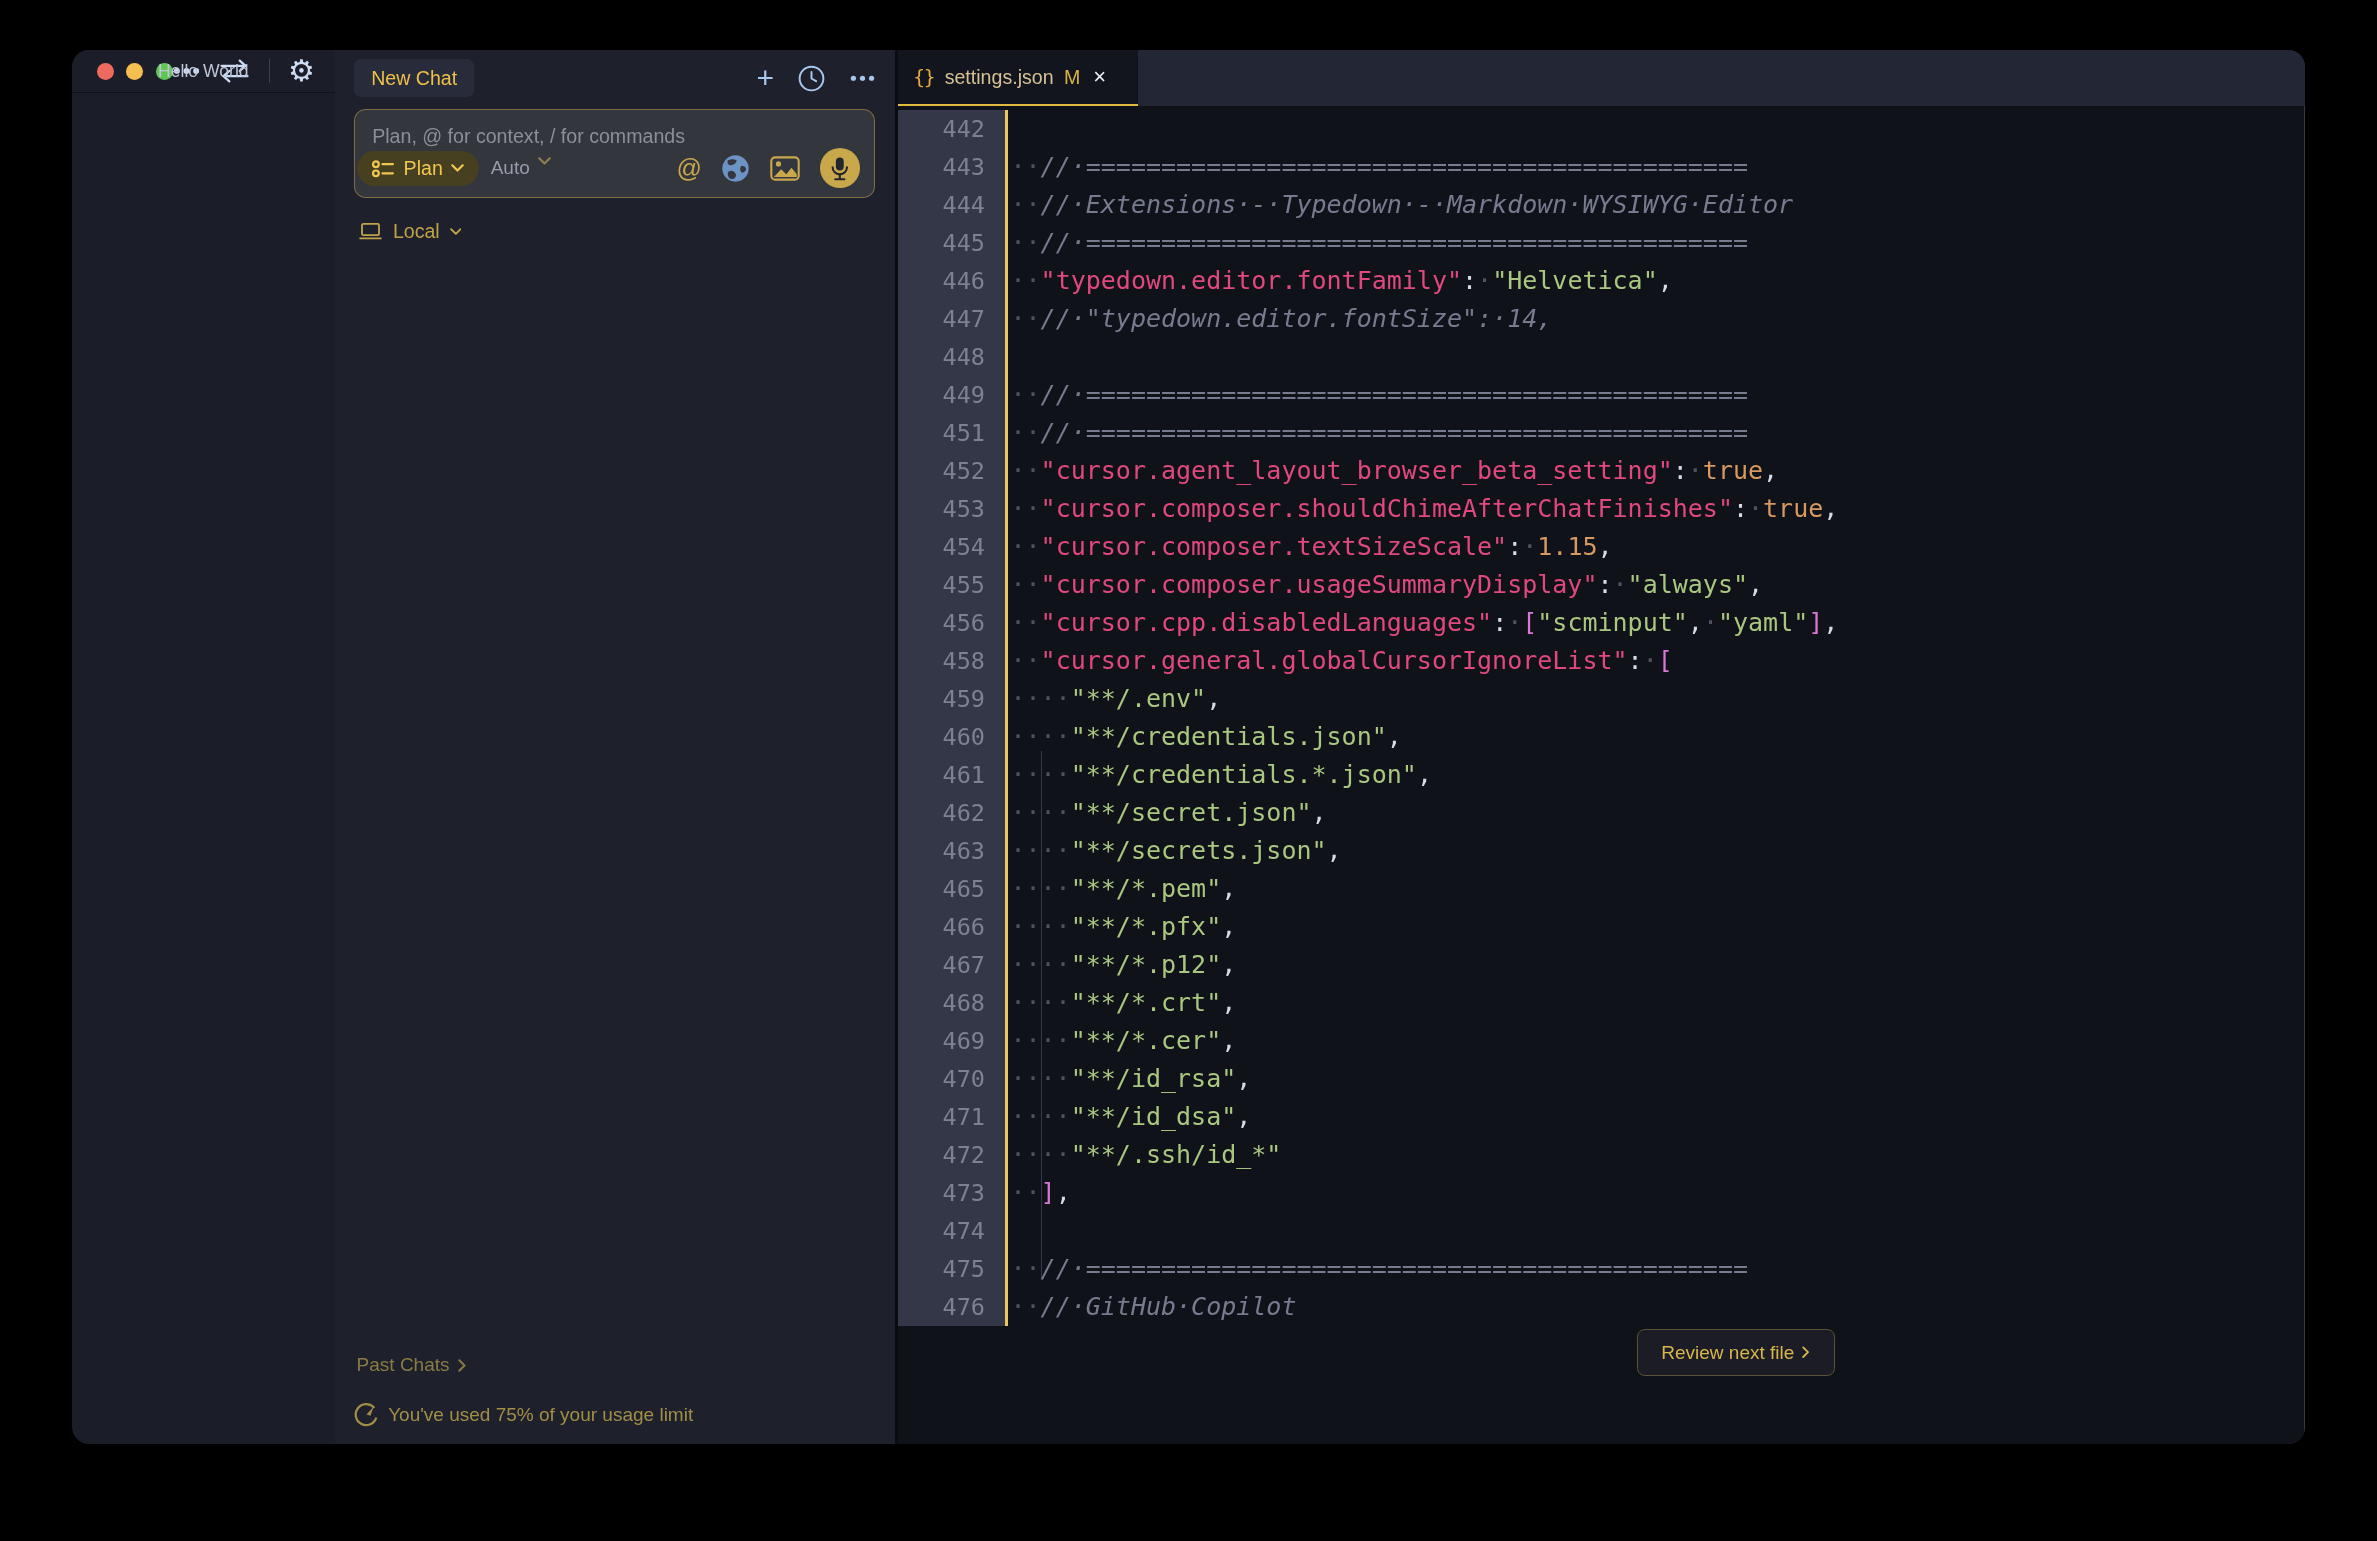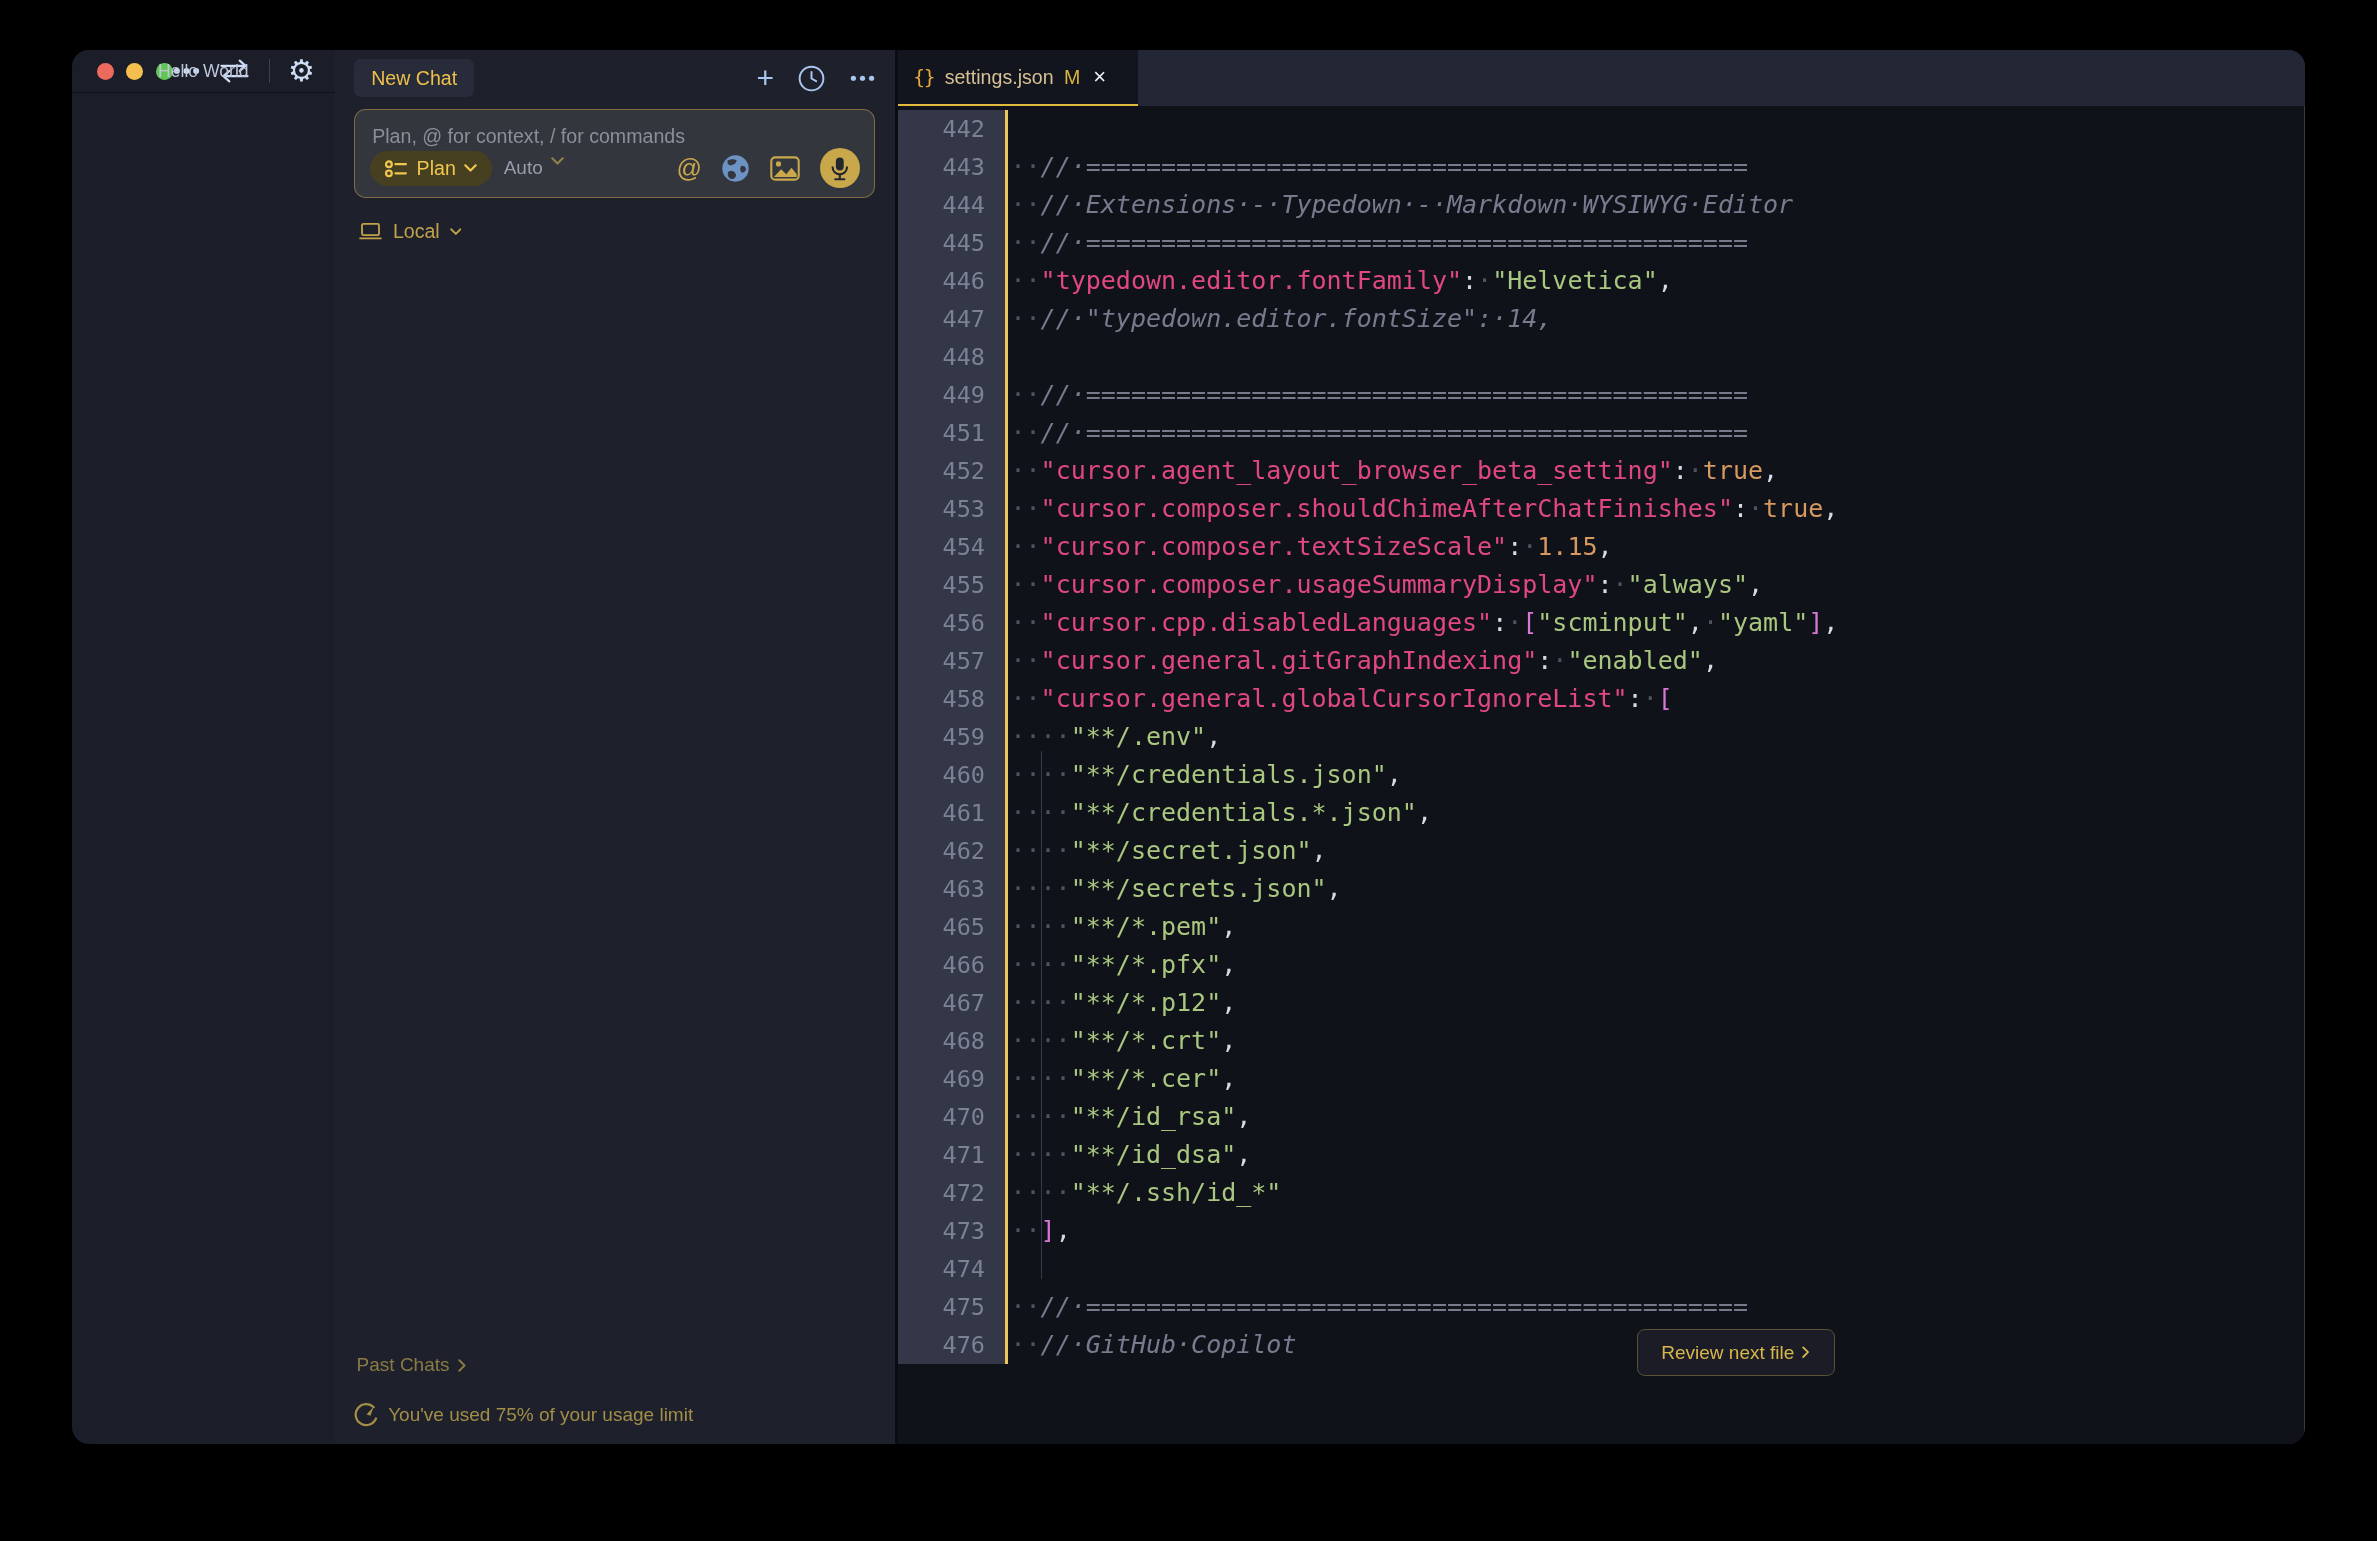--- a/index.html
+++ b/index.html
@@ -25,21 +25,21 @@
   .sidebar { width:563px; flex:none; background:#1e202c; border-right:3.9px solid #0b0c12;
              display:flex; flex-direction:column; }
   .side-head { height:56px; flex:none; display:flex; align-items:center; padding:0 19.6px; }
   .new-chat { background:#282b39; color:#eec04a; font-size:19.6px; padding:7.8px 17px; border-radius:6.5px; }
   .head-icons { margin-left:auto; display:flex; align-items:center; gap:23.5px; color:#a9c6ee; }
   .plus-glyph { font-size:30px; font-weight:300; line-height:1; color:#a9c6ee; }
 
   .chat-box { margin:3.3px 19.6px 0; height:89px; flex:none; background:#34363d;
               border:1.3px solid rgba(196,164,74,.5); border-radius:11.7px; position:relative; padding:14.4px 17px; }
   .placeholder { color:#8a8f9a; font-size:19.6px; }
-  .chat-controls { position:absolute; left:15px; right:14.4px; bottom:9px; display:flex; align-items:center; }
+  .chat-controls { position:absolute; left:2px; right:14.4px; bottom:9px; display:flex; align-items:center; }
   .plan-pill { display:flex; align-items:center; gap:8.5px; background:#474020; border-radius:19.6px;
                padding:5.9px 14.4px; color:#f0c64f; font-size:19.6px; }
   .auto { margin-left:12px; display:flex; align-items:flex-start; gap:7.8px; color:#979caa; font-size:19px; }
   .auto .chev { color:#8d7f4e; }
   .input-icons { margin-left:auto; display:flex; align-items:center; gap:19.6px; }
   .at-glyph { font-size:25px; color:#c9a84c; }
   .mic-circle { width:40px; height:40px; border-radius:50%; background:#c9a84c;
                 display:flex; align-items:center; justify-content:center; }
 
   .local-row { margin:22px 23.5px 0; display:flex; align-items:center; gap:9.8px; color:#c0a348; font-size:19.6px; }
@@ -297,25 +297,20 @@
               <span class="ln">455</span>
               <span class="stripe"></span>
               <span class="lc"><span class="tok-ws">··</span><span class="tok-key">"cursor.composer.usageSummaryDisplay"</span><span class="tok-pun">:</span><span class="tok-ws">·</span><span class="tok-str">"always"</span><span class="tok-pun">,</span></span>
             </div>
             <div class="code-line">
               <span class="ln">456</span>
               <span class="stripe"></span>
               <span class="lc"><span class="tok-ws">··</span><span class="tok-key">"cursor.cpp.disabledLanguages"</span><span class="tok-pun">:</span><span class="tok-ws">·</span><span class="tok-brk">[</span><span class="tok-str">"scminput"</span><span class="tok-pun">,</span><span class="tok-ws">·</span><span class="tok-str">"yaml"</span><span class="tok-brk">]</span><span class="tok-pun">,</span></span>
             </div>
             <div class="code-line">
-              <span class="ln">457</span>
-              <span class="stripe"></span>
-              <span class="lc"><span class="tok-ws">··</span><span class="tok-key">"cursor.general.gitGraphIndexing"</span><span class="tok-pun">:</span><span class="tok-ws">·</span><span class="tok-str">"enabled"</span><span class="tok-pun">,</span></span>
-            </div>
-            <div class="code-line">
               <span class="ln">458</span>
               <span class="stripe"></span>
               <span class="lc"><span class="tok-ws">··</span><span class="tok-key">"cursor.general.globalCursorIgnoreList"</span><span class="tok-pun">:</span><span class="tok-ws">·</span><span class="tok-brk">[</span></span>
             </div>
             <div class="code-line">
               <span class="ln">459</span>
               <span class="stripe"></span>
               <span class="lc"><span class="tok-ws">····</span><span class="tok-str">"**/.env"</span><span class="tok-pun">,</span></span>
             </div>
             <div class="code-line">

